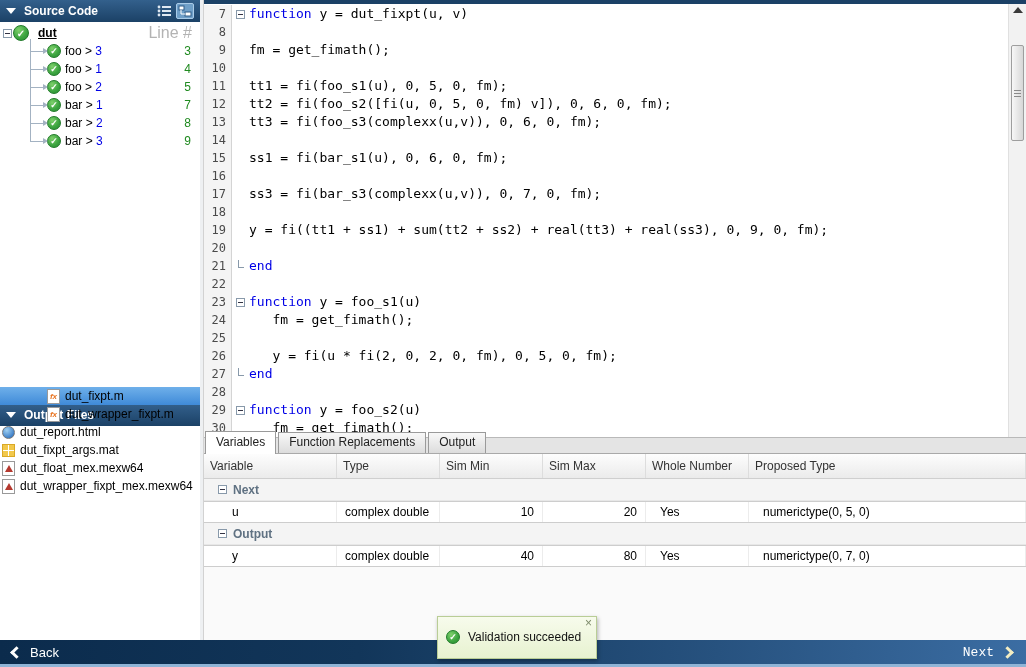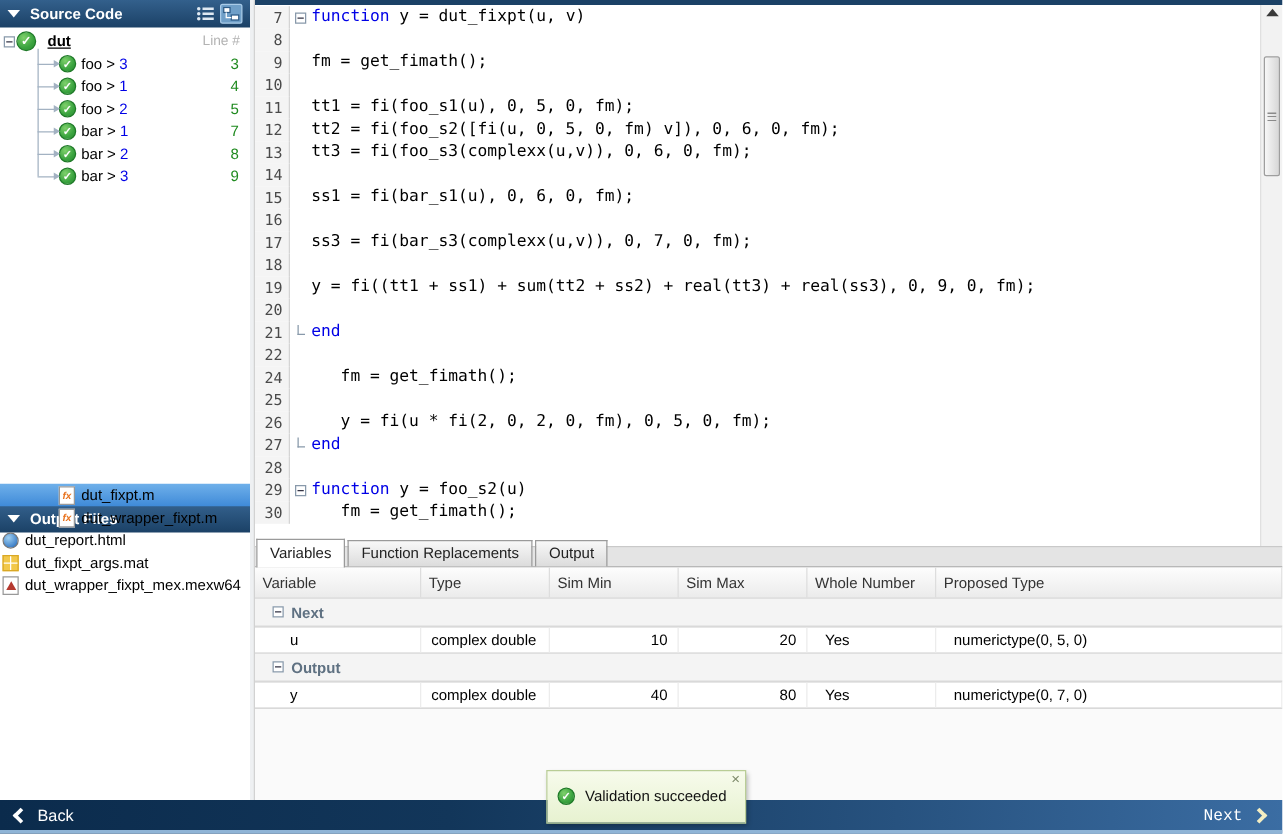--- a/index.html
+++ b/index.html
@@ -18,21 +18,21 @@
 
   
   .sidebar { position:absolute; left:0; top:0; width:200px; height:559px; background:#fff; }
   .src-header { position:absolute; left:0; top:0; right:0; }
   .splitter { position:absolute; left:200px; top:0; width:4px; height:640px;
     background:#eef0f2; border-right:1px solid #d2d2d2; }
 
   .tree { position:absolute; left:0; top:24px; right:0; font-size:12px; color:#000; }
   .tree-root-row { display:flex; align-items:center; height:18px; padding-left:3px; }
   .root-label { text-decoration:underline; margin-left:5px; font-weight:bold; }
-  .line-hash { margin-left:auto; padding-right:8px; color:#b3b3b3; font-size:11px; }
+  .line-hash { margin-left:auto; padding-right:8px; color:#b3b3b3; font-size:16px; }
   .tree-children { position:relative; }
   .tree-children::before { content:""; position:absolute; left:30px; top:-3px; bottom:9px;
     border-left:1px solid #a3b2c2; }
   .tree-row { display:flex; align-items:center; height:18px; padding-left:30px; cursor:default; }
   .conn { position:relative; width:16px; height:0; border-top:1px solid #a3b2c2; flex:none; }
   .conn::after { content:""; position:absolute; right:-2px; top:-4px; width:0; height:0;
     border-left:5px solid #a3b2c2; border-top:3.5px solid transparent; border-bottom:3.5px solid transparent; }
   .check { width:14px; height:14px; border-radius:50%; flex:none;
     background:radial-gradient(circle at 35% 30%, #7ed06b 0%, #3aa33f 60%, #2d8d33 100%);
     border:1px solid #1f7a28; color:#fff; font-size:9px; font-weight:bold;
@@ -220,20 +220,26 @@
           <span class="fname">dut_report.html</span>
         </div>
         <div class="file-row">
           <span class="fi icon-mat-file"></span>
           <span class="fname">dut_fixpt_args.mat</span>
         </div>
         <div class="file-row">
           <span class="fi icon-mex-file">
             <i></i>
           </span>
+          <span class="fname">dut_float_mex.mexw64</span>
+        </div>
+        <div class="file-row">
+          <span class="fi icon-mex-file">
+            <i></i>
+          </span>
           <span class="fname">dut_wrapper_fixpt_mex.mexw64</span>
         </div>
       </div>
   </div>
 
   <div class="splitter"></div>
 
   <div class="editor-topstrip"></div>
   <div class="editor">
     <div class="code-lines" id="code-lines">
@@ -246,20 +252,21 @@
         <div class="code-row"><div class="gutter">13</div><div class="foldcol"></div><div class="code-text"><span>tt3 = fi(foo_s3(complexx(u,v)), 0, 6, 0, fm);</span></div></div>
         <div class="code-row"><div class="gutter">14</div><div class="foldcol"></div><div class="code-text"></div></div>
         <div class="code-row"><div class="gutter">15</div><div class="foldcol"></div><div class="code-text"><span>ss1 = fi(bar_s1(u), 0, 6, 0, fm);</span></div></div>
         <div class="code-row"><div class="gutter">16</div><div class="foldcol"></div></div>
         <div class="code-row"><div class="gutter">17</div><div class="foldcol"></div><div class="code-text"><span>ss3 = fi(bar_s3(complexx(u,v)), 0, 7, 0, fm);</span></div></div>
         <div class="code-row"><div class="gutter">18</div><div class="foldcol"></div><div class="code-text"></div></div>
         <div class="code-row"><div class="gutter">19</div><div class="foldcol"></div><div class="code-text"><span>y = fi((tt1 + ss1) + sum(tt2 + ss2) + real(tt3) + real(ss3), 0, 9, 0, fm);</span></div></div>
         <div class="code-row"><div class="gutter">20</div><div class="foldcol"></div><div class="code-text"></div></div>
         <div class="code-row"><div class="gutter">21</div><div class="foldcol"><span class="fold-end"></span></div><div class="code-text"><span class="kw">end</span></div></div>
         <div class="code-row"><div class="gutter">22</div><div class="foldcol"></div><div class="code-text"></div></div>
+        <div class="code-row"><div class="gutter">23</div><div class="foldcol"><span class="fold-box"></span></div><div class="code-text"><span class="kw">function</span><span> y = foo_s1(u)</span></div></div>
         <div class="code-row"><div class="gutter">24</div><div class="foldcol"></div><div class="code-text"><span>   fm = get_fimath();</span></div></div>
         <div class="code-row"><div class="gutter">25</div><div class="foldcol"></div><div class="code-text"></div></div>
         <div class="code-row"><div class="gutter">26</div><div class="foldcol"></div><div class="code-text"><span>   y = fi(u * fi(2, 0, 2, 0, fm), 0, 5, 0, fm);</span></div></div>
         <div class="code-row"><div class="gutter">27</div><div class="foldcol"><span class="fold-end"></span></div><div class="code-text"><span class="kw">end</span></div></div>
         <div class="code-row"><div class="gutter">28</div><div class="foldcol"></div><div class="code-text"></div></div>
         <div class="code-row"><div class="gutter">29</div><div class="foldcol"><span class="fold-box"></span></div><div class="code-text"><span class="kw">function</span><span> y = foo_s2(u)</span></div></div>
         <div class="code-row"><div class="gutter">30</div><div class="foldcol"></div><div class="code-text"><span>   fm = get_fimath();</span></div></div>
       </div>
   </div>
   <div class="v-scrollbar">

